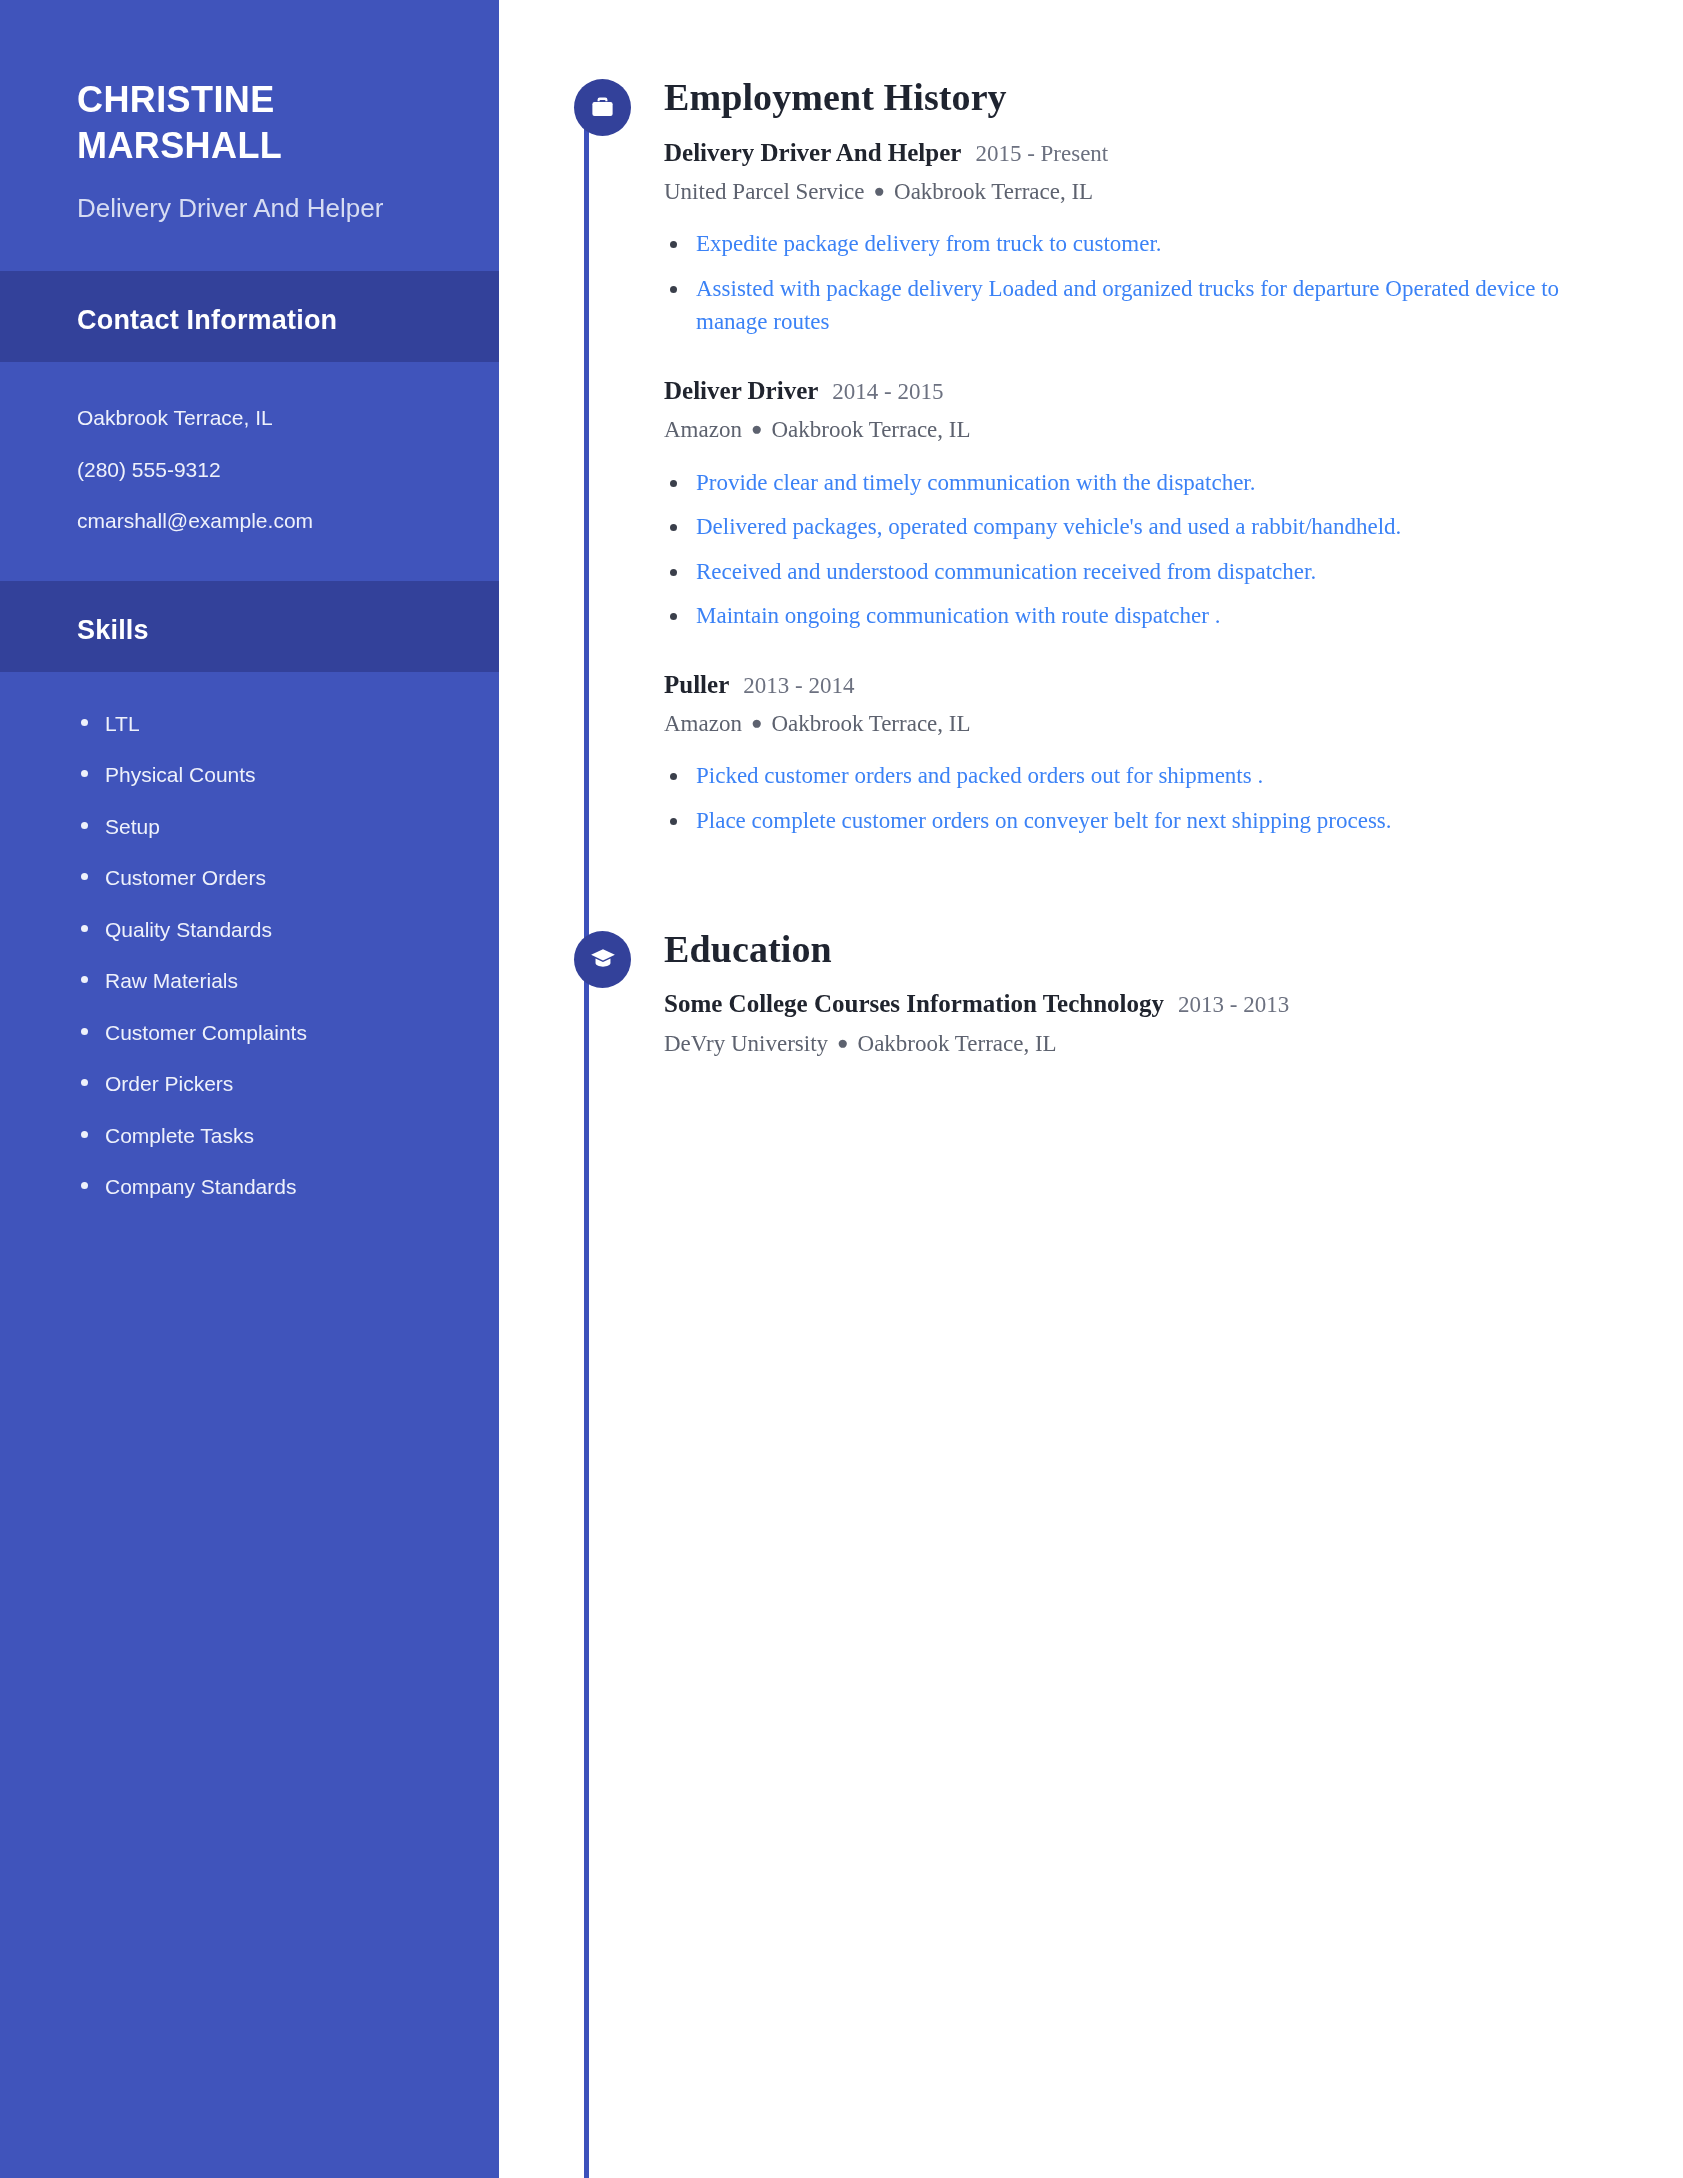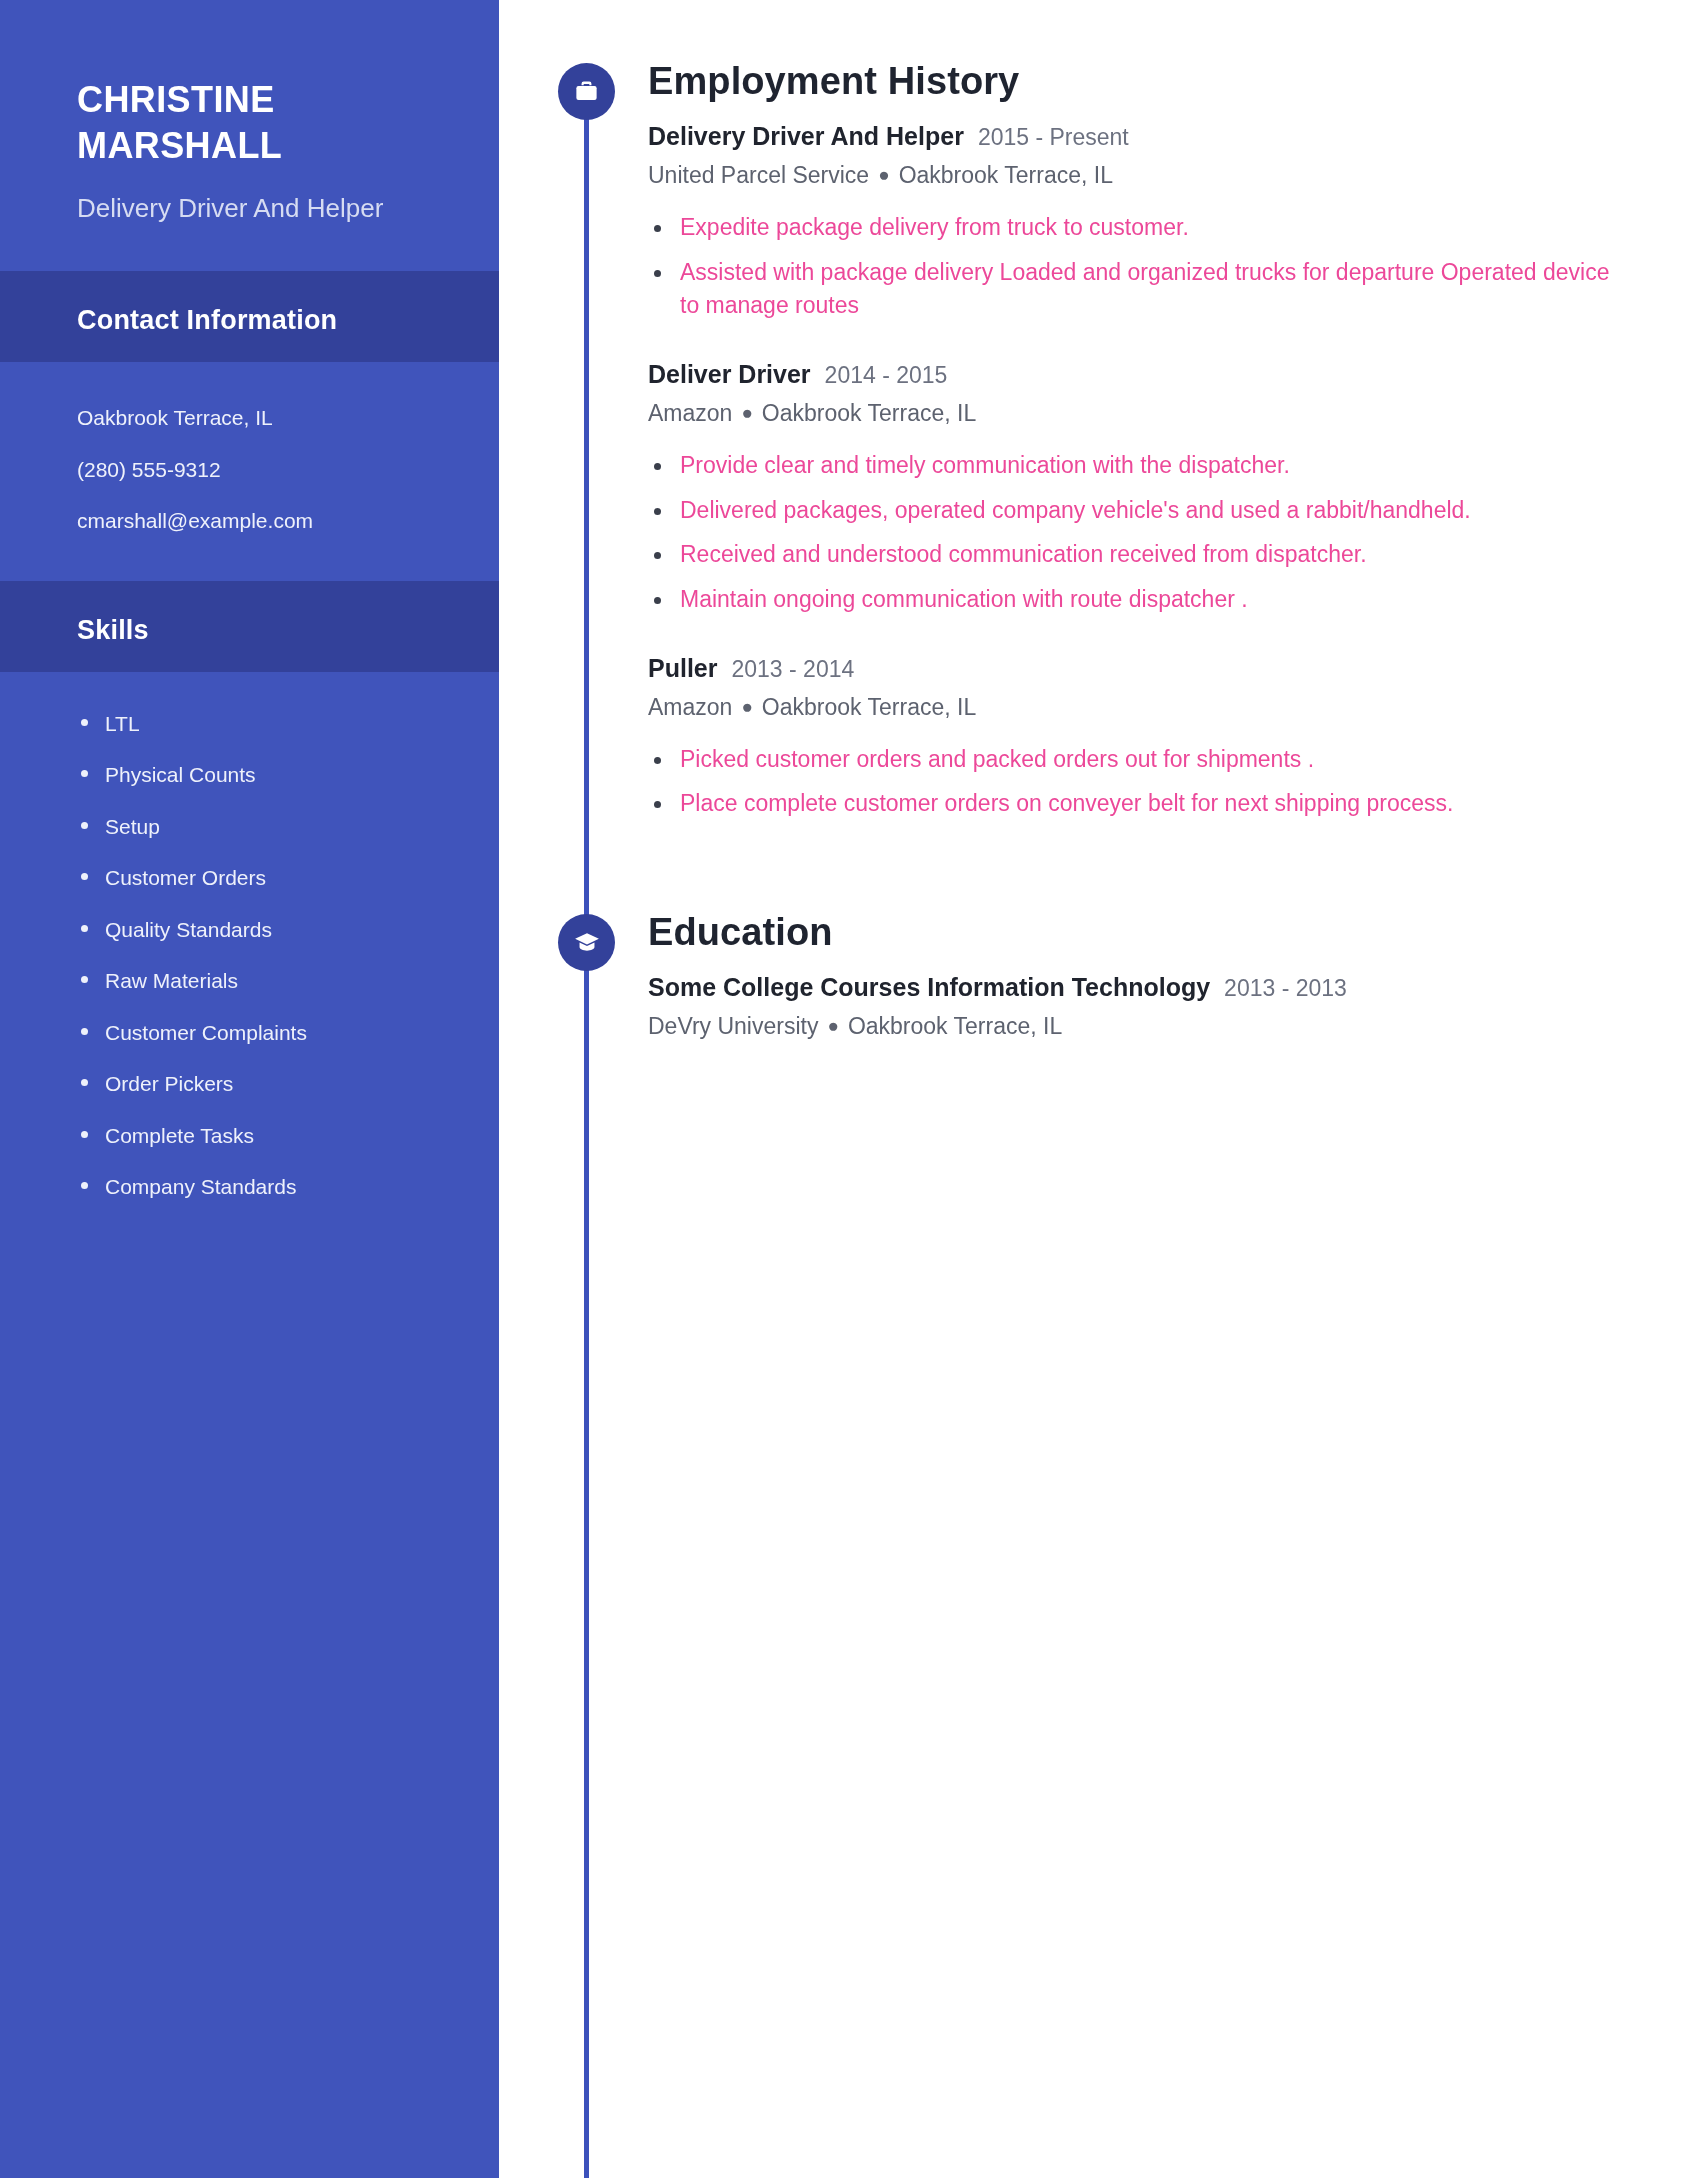--- a/index.html
+++ b/index.html
@@ -91,21 +91,22 @@
     width: 7px;
     height: 7px;
     border-radius: 50%;
     background: #eef1fb;
   }
 
   
   .main {
     flex: 1 1 auto;
     position: relative;
-    padding: 0;
+    padding: 16px;
+    font-family: Liberation Serif, serif;
   }
 
   
   .timeline-rail {
     position: absolute;
     left: 85px;
     top: 99px;
     width: 5px;
     bottom: 0;
     background: #3c51bb;
@@ -189,21 +190,21 @@
 
   .entry-bullets {
     margin-top: 19px;
     list-style: none;
   }
 
   .entry-bullets li {
     position: relative;
     font-size: 23px;
     line-height: 1.46;
-    color: #ec4899;
+    color: #3b82f6;
     padding: 0 0 0 32px;
   }
 
   .entry-bullets li + li { margin-top: 11px; }
 
   .entry-bullets li::before {
     content: "";
     position: absolute;
     left: 6px;
     top: 14px;

